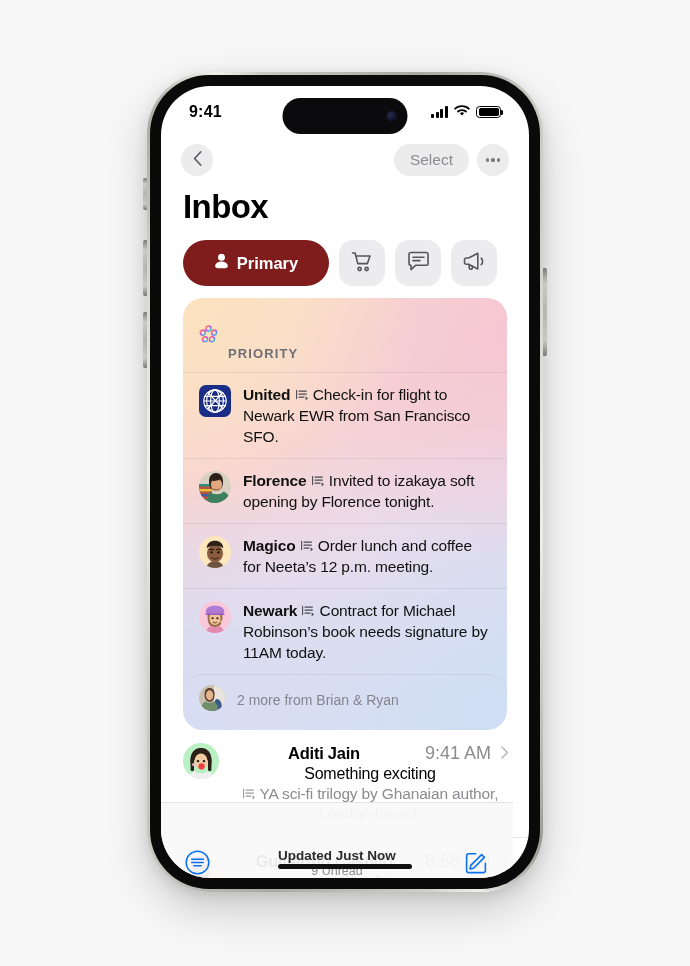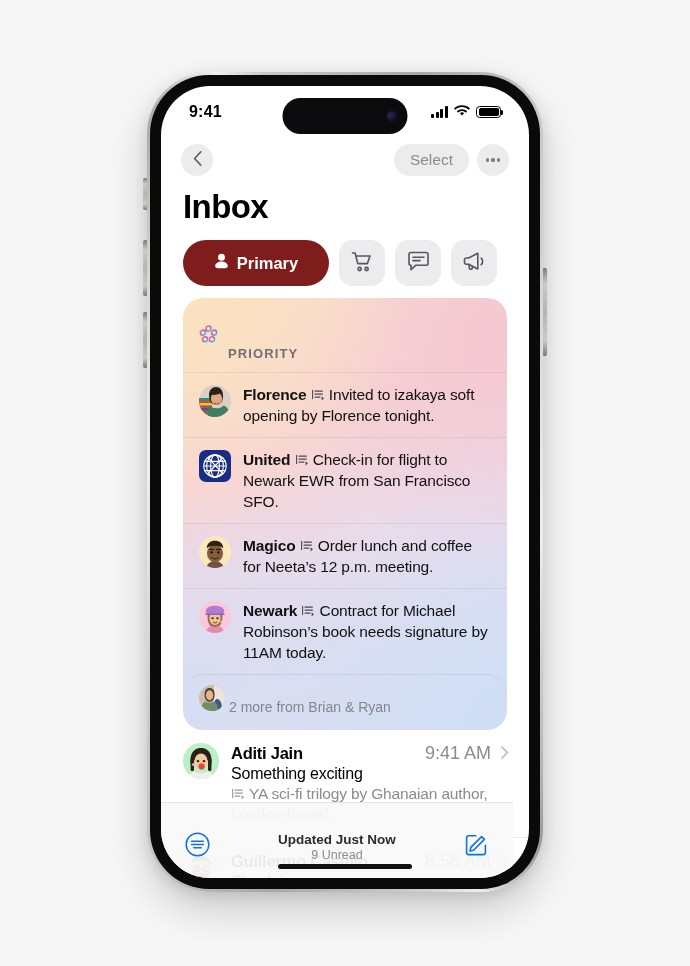--- a/index.html
+++ b/index.html
@@ -153,32 +153,33 @@
     border-top: 1px solid rgba(120,110,130,.13);
     align-items: flex-start;
   }
   .prio-row .av { flex: 0 0 auto; margin-top: 1px; }
   .prio-text {
     font-size: 15.5px; line-height: 21px; color: #111;
     letter-spacing: -0.15px;
   }
   .prio-text b { font-weight: 700; }
   .prio-more {
-    display:flex; align-items:flex-end; gap: 4px;
+    display:flex; align-items:center; gap: 12px;
     padding: 10px 16px 15px 16px;
     border-top: 1px solid rgba(120,110,130,.13);
     border-radius: 21px;
   }
   .prio-more .txt { font-size: 14px; color: #85858e; }
 
   
   .mail-list { padding: 0 0 0 0; }
   .mail-row {
     display:flex; gap: 12px; padding: 13px 20px 13px 22px;
     align-items: flex-start;
+    text-align: center;
   }
   .mail-row + .mail-row { border-top: 1px solid #e7e7e9; }
   .mail-body { flex: 1 1 auto; min-width: 0; }
   .mail-top { display:flex; align-items: baseline; gap: 8px; }
   .mail-name {
     font-size: 16.5px; font-weight: 700; color: #000;
     letter-spacing: -0.25px; flex: 1 1 auto;
   }
   .mail-time { font-size: 18px; color: #8b8b90; }
   .chevron { color:#b7b7bc; font-size: 15px; line-height: 1; margin-left: 2px; }
@@ -188,21 +189,21 @@
   .mail-snippet {
     font-size: 15.5px; color: #8b8b90; line-height: 20px;
     letter-spacing: -0.15px; margin-top: 1px;
   }
 
   
   .bottombar {
     position:absolute; left:0; right:16px; bottom:0; height: 76px;
     background: rgba(249,249,250,.94);
     border-top: 1px solid #e3e3e6;
-    display:flex; align-items: center; padding: 10px 24px 0 24px;
+    display:flex; align-items: flex-end; padding: 10px 24px 0 24px;
   }
   .bb-center { flex:1 1 auto; text-align:center; padding-top: 2px; }
   .bb-title { font-size: 13.5px; font-weight: 600; color: #2b2b2e; }
   .bb-sub { font-size: 12.5px; color: #8b8b90; margin-top: 1px; }
   .home-ind {
     position:absolute; left:50%; bottom: 9px; transform:translateX(-50%);
     width: 134px; height: 5px; border-radius: 3px; background:#111;
   }
 </style>
 </head>
@@ -323,20 +324,57 @@
               <g fill="none" stroke="url(#aiG)" stroke-width="3.2">
                 <circle cx="20" cy="7.6" r="5.4"></circle>
                 <circle cx="31.8" cy="16.2" r="5.4"></circle>
                 <circle cx="27.3" cy="30.1" r="5.4"></circle>
                 <circle cx="12.7" cy="30.1" r="5.4"></circle>
                 <circle cx="8.2" cy="16.2" r="5.4"></circle>
               </g>
             </svg>
           </span>
           <span class="label">PRIORITY</span>
+        </div>
+
+        <div class="prio-row">
+          <span class="av">
+            <svg width="32" height="32" viewBox="0 0 32 32">
+              <defs>
+                    <clipPath id="cU">
+                      <rect width="32" height="32" rx="7"></rect>
+                    </clipPath>
+                  </defs>
+              <g clip-path="url(#cU)">
+                <rect width="32" height="32" fill="#1a2d86"></rect>
+                <g fill="none" stroke="#ffffff" stroke-width="1.15">
+                  <circle cx="16" cy="16" r="11.2"></circle>
+                  <ellipse cx="16" cy="16" rx="4.4" ry="11.2"></ellipse>
+                  <ellipse cx="16" cy="16" rx="8.4" ry="11.2"></ellipse>
+                  <path d="M5 11.4h22M4.8 16h22.4M5 20.6h22"></path>
+                  <path d="M8.6 7.2 24.2 24M24.2 7.2 8.6 24"></path>
+                </g>
+              </g>
+            </svg>
+          </span>
+          <div class="prio-text">
+            <b>United</b>
+            <span>
+              <svg width="14" height="12" viewBox="0 0 14 12" style="vertical-align:-1px">
+                <g fill="none" stroke="#4a4a52" stroke-width="1.1" stroke-linecap="round">
+                  <path d="M1.6 1.4v8.2"></path>
+                      <path d="M4 2.1h7.4"></path>
+                      <path d="M4 5.1h7.4"></path>
+                      <path d="M4 8.1h5"></path>
+                </g>
+                <path d="M10.6 7.2 13 9.3l-2.4 2.1z" fill="#4a4a52"></path>
+              </svg>
+            </span>
+            <span>Check-in for flight to Newark EWR from San Francisco SFO.</span>
+          </div>
         </div>
 
         <div class="prio-row">
           <span class="av">
             <svg width="32" height="32" viewBox="0 0 32 32">
               <defs>
                     <clipPath id="cF">
                       <circle cx="16" cy="16" r="16"></circle>
                     </clipPath>
                   </defs>
@@ -362,57 +400,20 @@
                 <g fill="none" stroke="#4a4a52" stroke-width="1.1" stroke-linecap="round">
                   <path d="M1.6 1.4v8.2"></path>
                       <path d="M4 2.1h7.4"></path>
                       <path d="M4 5.1h7.4"></path>
                       <path d="M4 8.1h5"></path>
                 </g>
                 <path d="M10.6 7.2 13 9.3l-2.4 2.1z" fill="#4a4a52"></path>
               </svg>
             </span>
             <span>Invited to izakaya soft opening by Florence tonight.</span>
-          </div>
-        </div>
-
-        <div class="prio-row">
-          <span class="av">
-            <svg width="32" height="32" viewBox="0 0 32 32">
-              <defs>
-                    <clipPath id="cU">
-                      <rect width="32" height="32" rx="7"></rect>
-                    </clipPath>
-                  </defs>
-              <g clip-path="url(#cU)">
-                <rect width="32" height="32" fill="#1a2d86"></rect>
-                <g fill="none" stroke="#ffffff" stroke-width="1.15">
-                  <circle cx="16" cy="16" r="11.2"></circle>
-                  <ellipse cx="16" cy="16" rx="4.4" ry="11.2"></ellipse>
-                  <ellipse cx="16" cy="16" rx="8.4" ry="11.2"></ellipse>
-                  <path d="M5 11.4h22M4.8 16h22.4M5 20.6h22"></path>
-                  <path d="M8.6 7.2 24.2 24M24.2 7.2 8.6 24"></path>
-                </g>
-              </g>
-            </svg>
-          </span>
-          <div class="prio-text">
-            <b>United</b>
-            <span>
-              <svg width="14" height="12" viewBox="0 0 14 12" style="vertical-align:-1px">
-                <g fill="none" stroke="#4a4a52" stroke-width="1.1" stroke-linecap="round">
-                  <path d="M1.6 1.4v8.2"></path>
-                      <path d="M4 2.1h7.4"></path>
-                      <path d="M4 5.1h7.4"></path>
-                      <path d="M4 8.1h5"></path>
-                </g>
-                <path d="M10.6 7.2 13 9.3l-2.4 2.1z" fill="#4a4a52"></path>
-              </svg>
-            </span>
-            <span>Check-in for flight to Newark EWR from San Francisco SFO.</span>
           </div>
         </div>
 
         <div class="prio-row">
           <span class="av">
             <svg width="32" height="32" viewBox="0 0 32 32">
               <defs>
                     <clipPath id="cM">
                       <circle cx="16" cy="16" r="16"></circle>
                     </clipPath>

